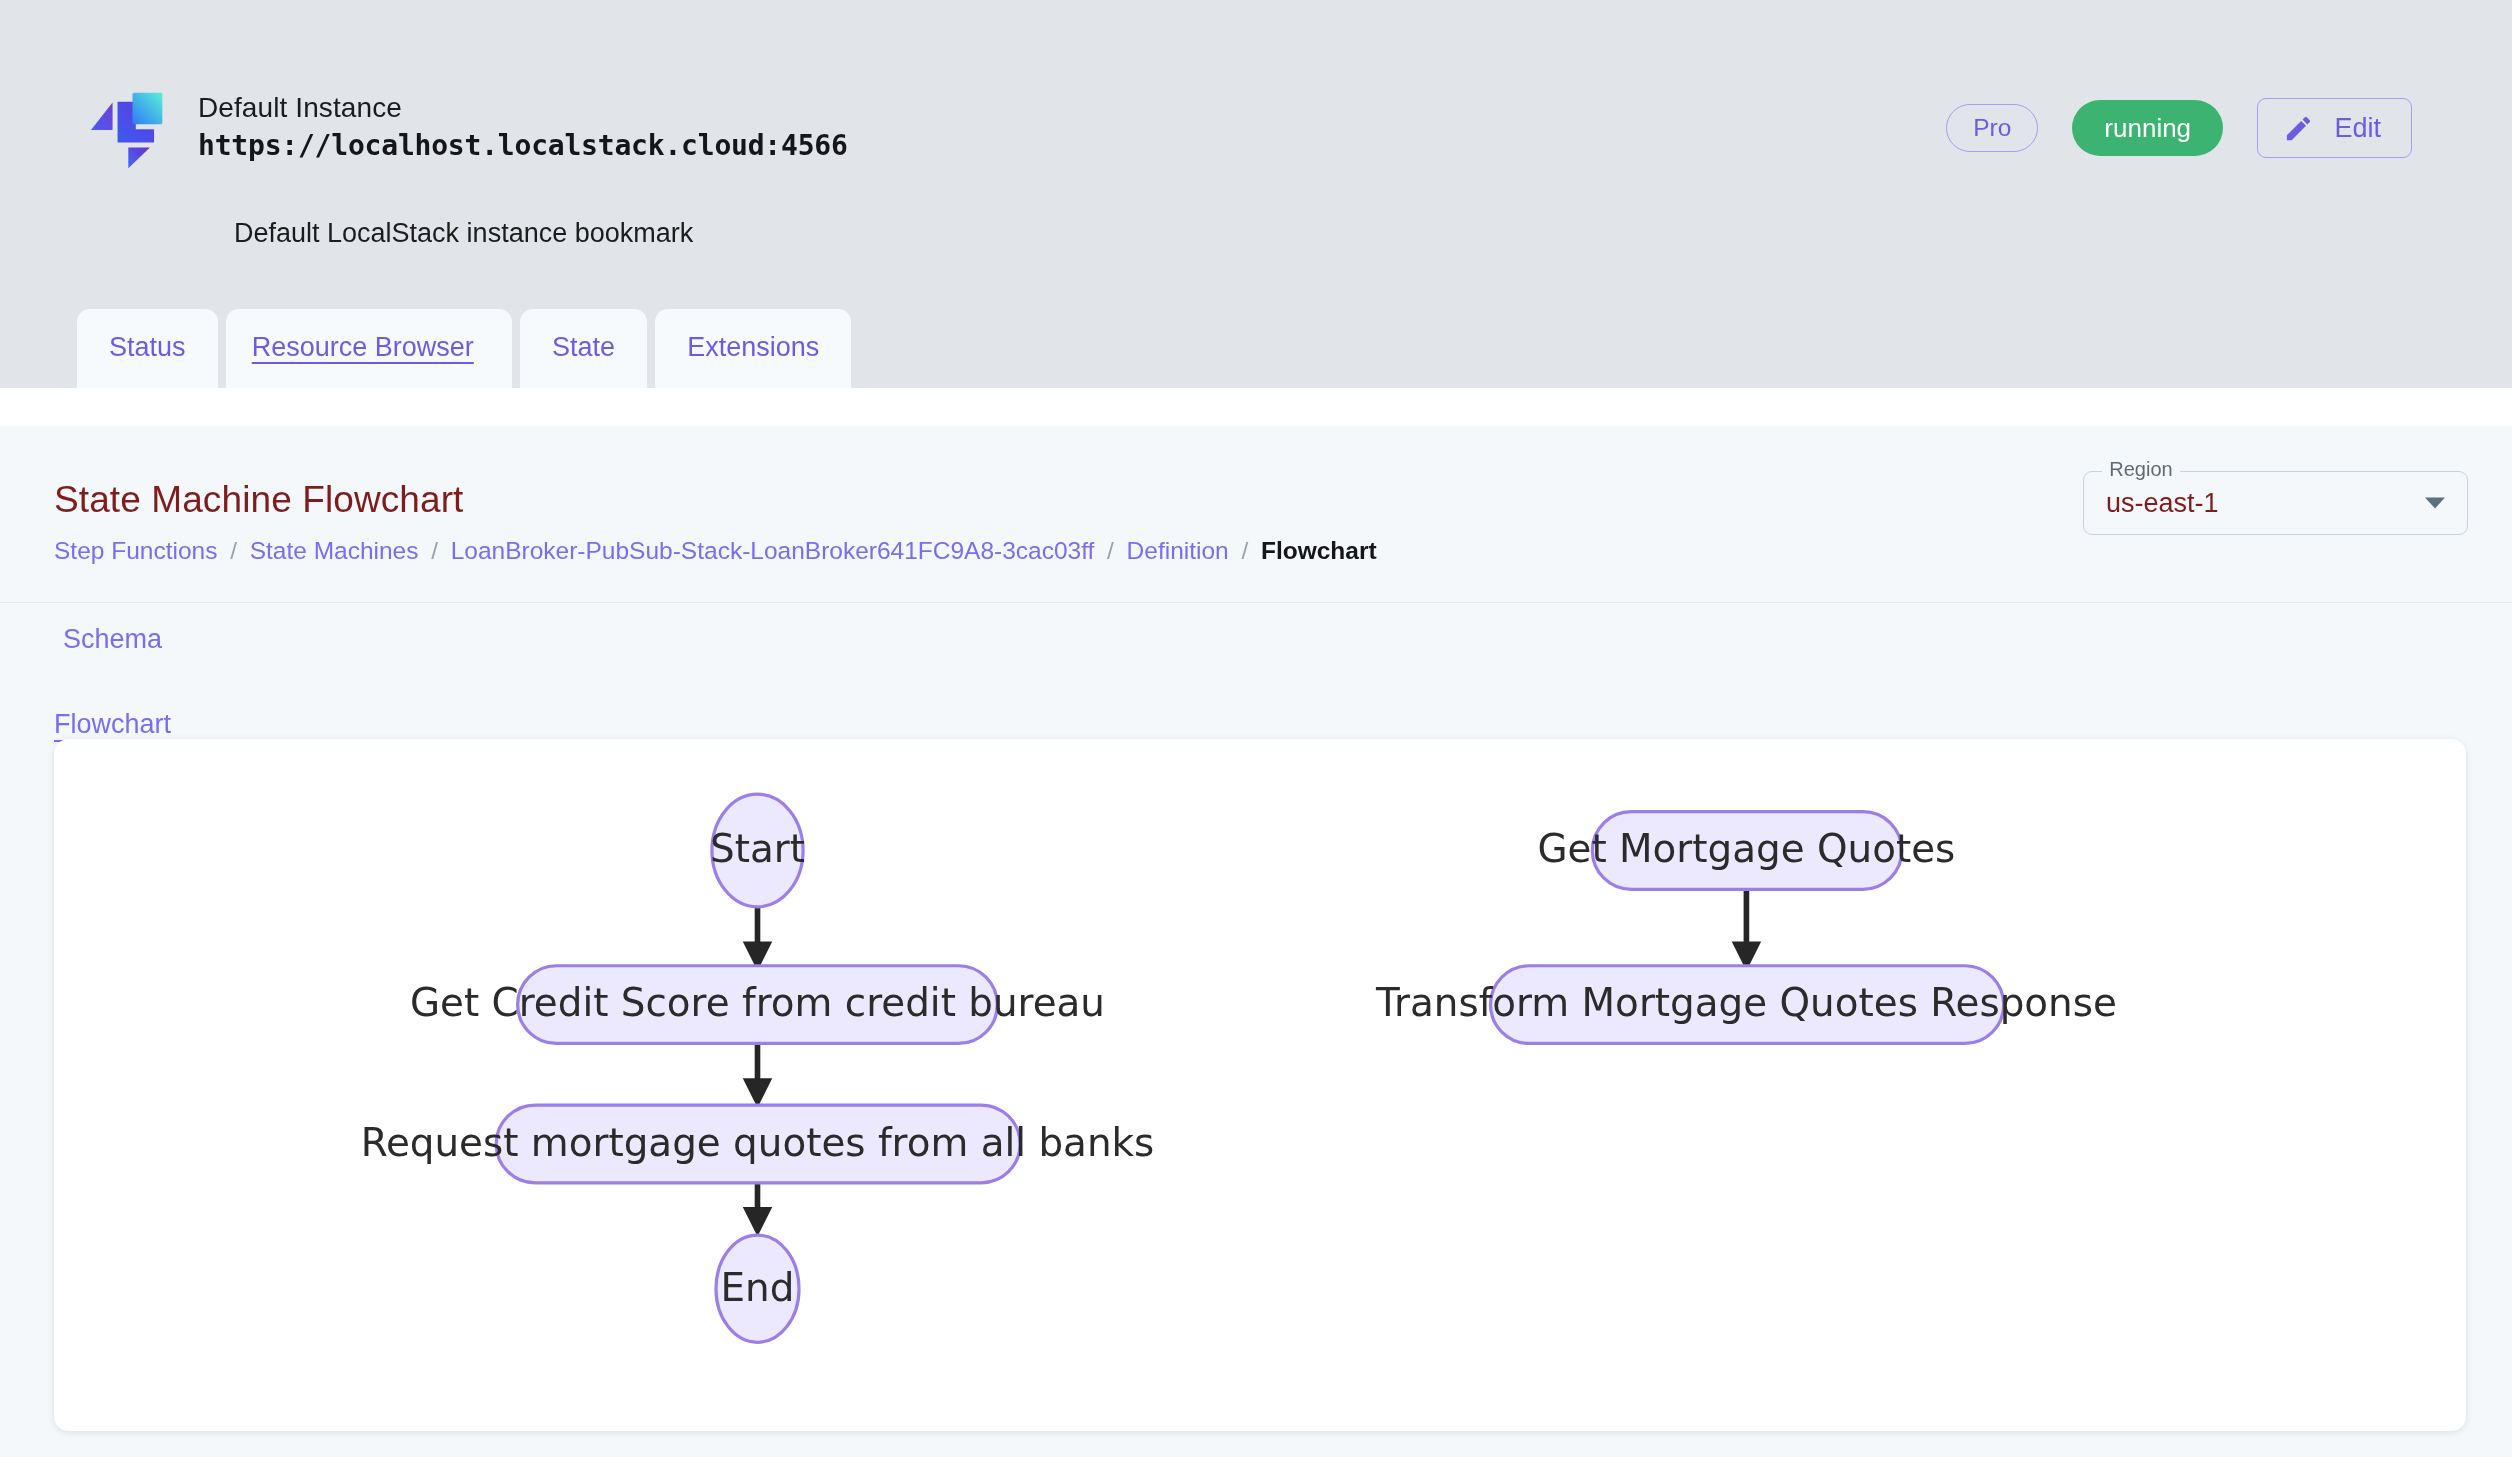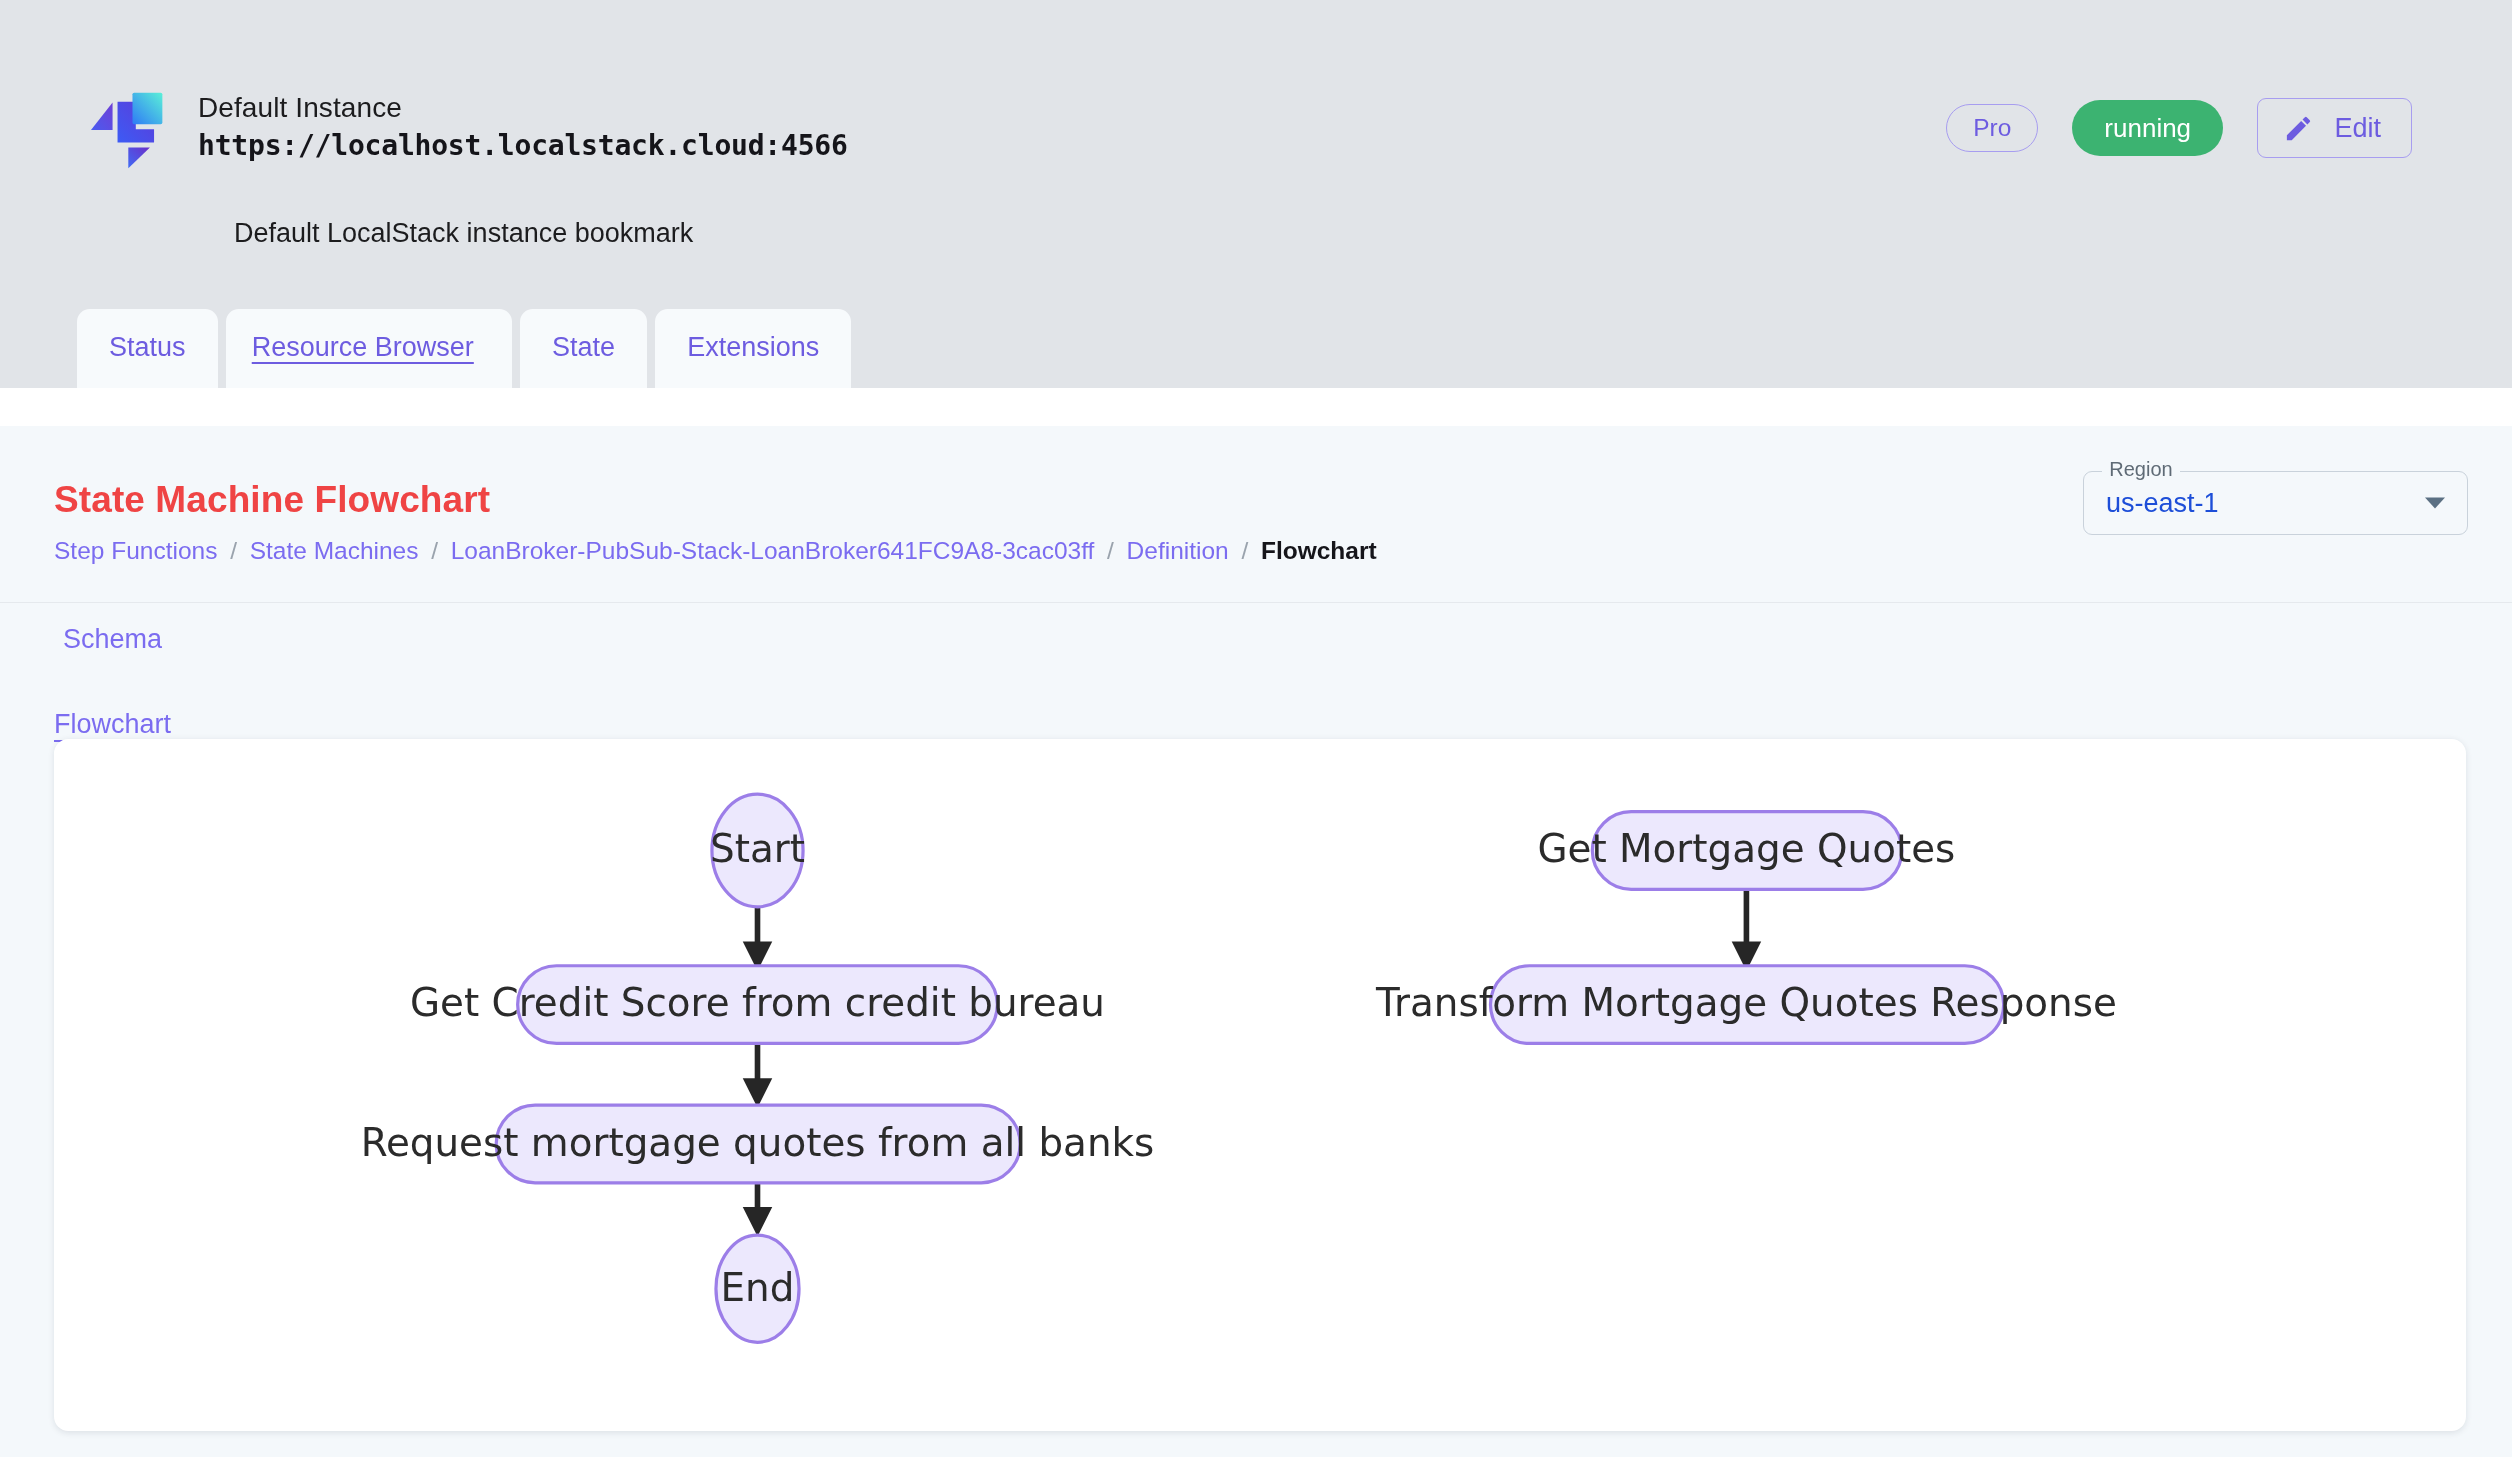--- a/index.html
+++ b/index.html
@@ -143,22 +143,22 @@
   .page-head {
     position: relative;
     height: 177px;
     border-bottom: 1.8px solid #E5E9ED;
   }
 
   .page-title {
     position: absolute;
     left: 54px; top: 53px;
     font-size: 37px;
-    color: #ef4444;
-    font-weight: 700;
+    color: #7f1d1d;
+    font-weight: 400;
     letter-spacing: 0.1px;
   }
 
   .breadcrumb {
     position: absolute;
     left: 54px; top: 113px;
     display: flex;
     align-items: flex-start;
     gap: 0;
     font-size: 24.5px;
@@ -194,21 +194,21 @@
     position: absolute;
     top: -12.7px; left: 18px;
     background: #F4F8FB;
     padding: 0 7.3px;
     font-size: 20px;
     color: #5f6b76;
     line-height: 1;
   }
   .outfield .value {
     font-size: 27px;
-    color: #1d4ed8;
+    color: #7f1d1d;
   }
   .outfield .caret {
     position: absolute;
     right: 22px; top: 50%;
     transform: translateY(-50%);
     width: 0; height: 0;
     border-left: 10px solid transparent;
     border-right: 10px solid transparent;
     border-top: 11px solid #5B7083;
   }

